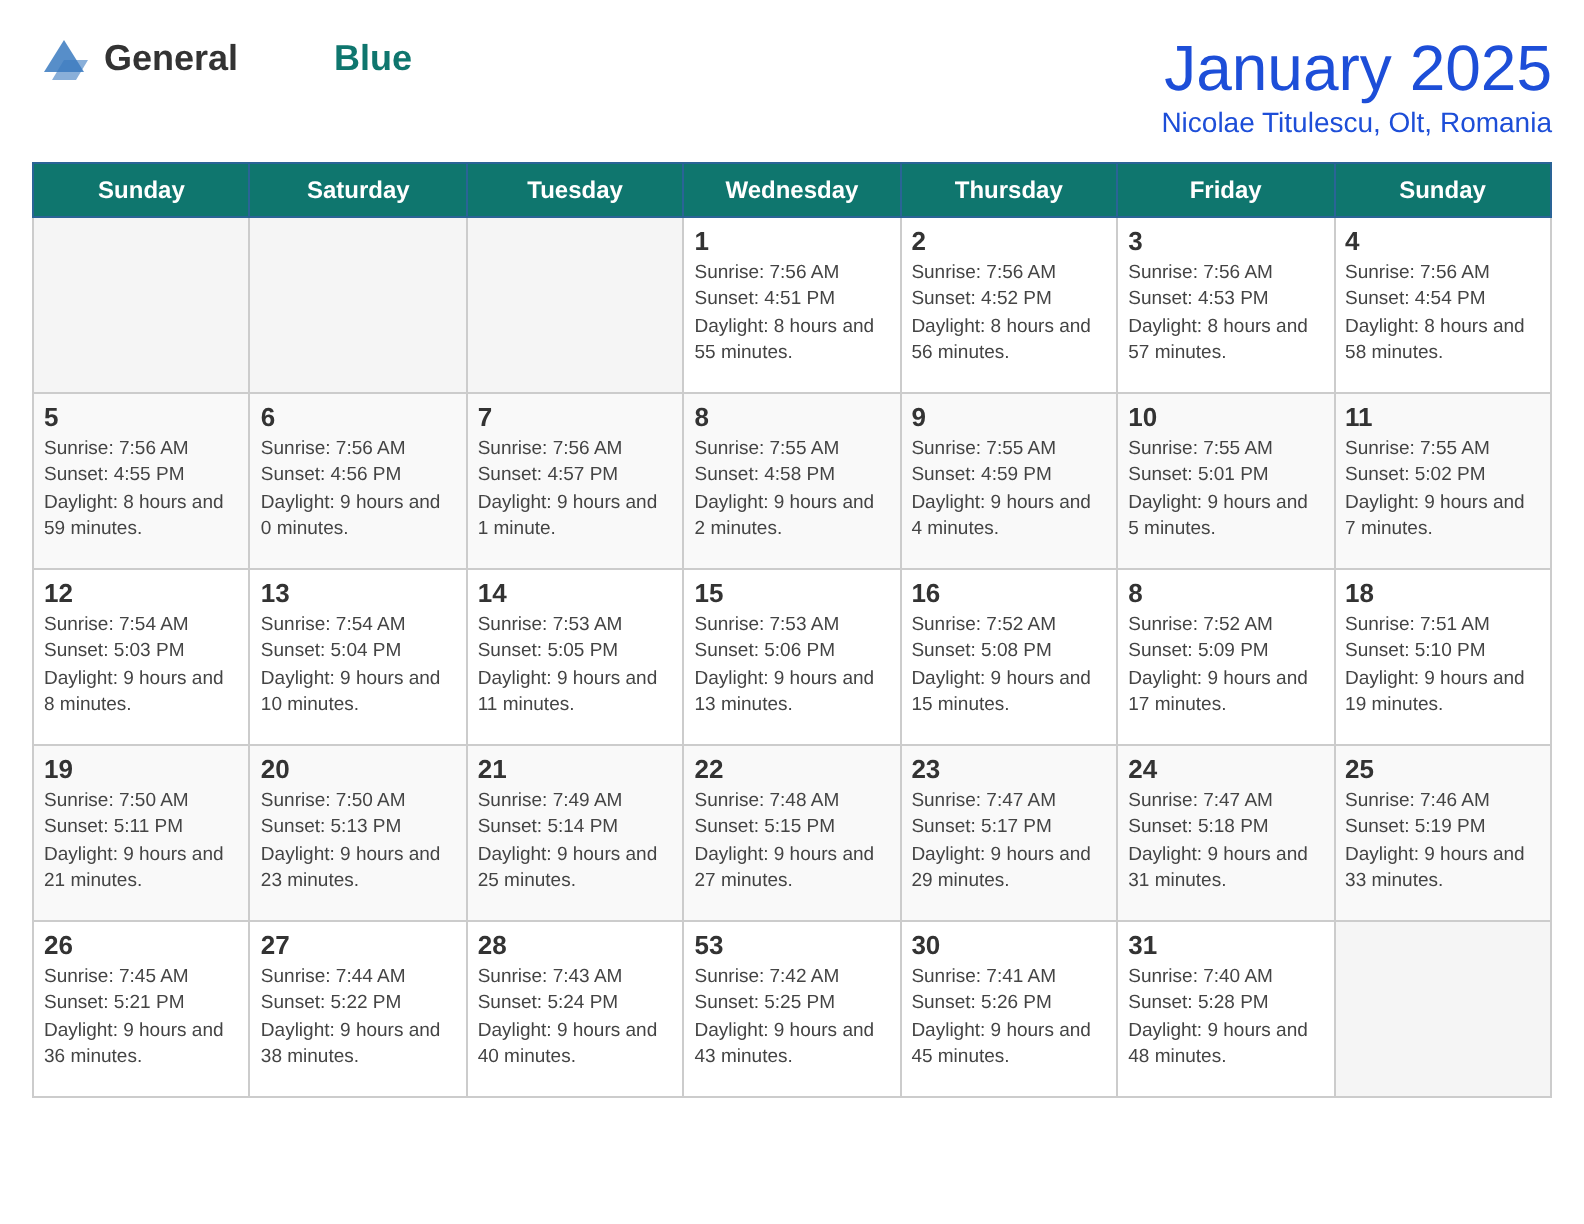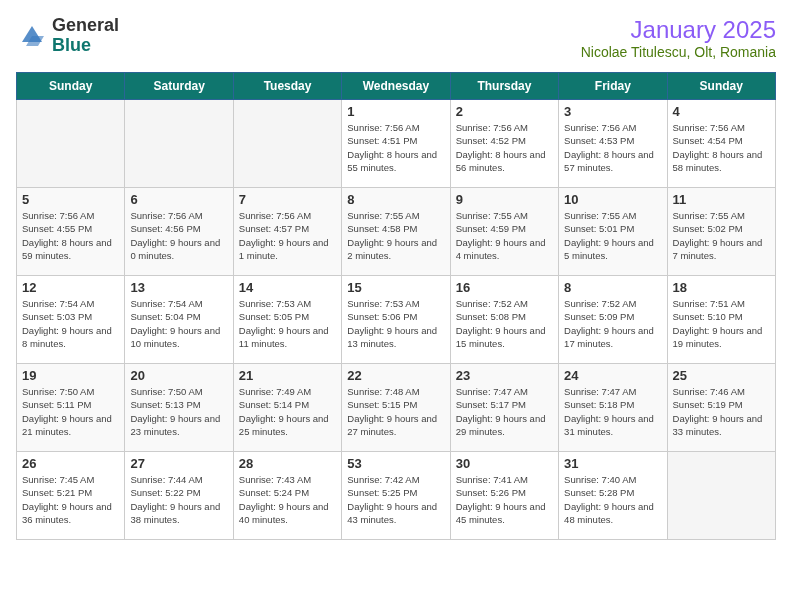--- a/index.html
+++ b/index.html
@@ -16,48 +16,48 @@
       justify-content: space-between;
       margin-bottom: 12px;
     }
     .logo {
       display: flex;
       align-items: center;
       gap: 4px;
     }
     .logo-text {
       display: flex;
-      flex-direction: column;
       line-height: 1.1;
+      gap: 48px;
     }
     .logo-general {
       font-size: 18px;
       font-weight: bold;
       color: #333;
     }
     .logo-blue {
       font-size: 18px;
       font-weight: bold;
       color: #0f766e;
     }
     .logo-icon {
       width: 32px;
       height: 28px;
     }
     .title-section {
       text-align: right;
     }
     .calendar-title {
-      font-size: 24px;
+      font-size: 32px;
       font-weight: 300;
-      color: #8b5cf6;
+      color: #1d4ed8;
     }
     .calendar-subtitle {
       font-size: 14px;
-      color: #4d7c0f;
+      color: #1d4ed8;
     }
     table {
       width: 100%;
       border-collapse: collapse;
       table-layout: fixed;
     }
     .day-header {
       background-color: #0f766e;
       color: #fff;
       text-align: center;

